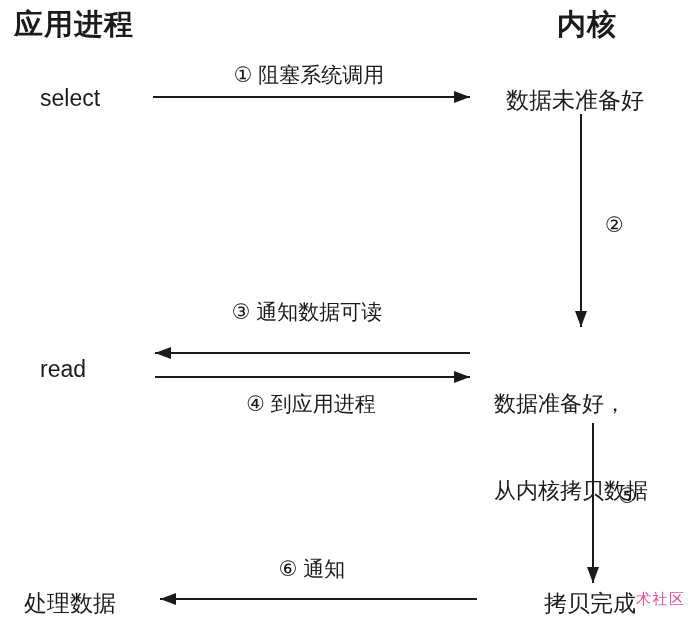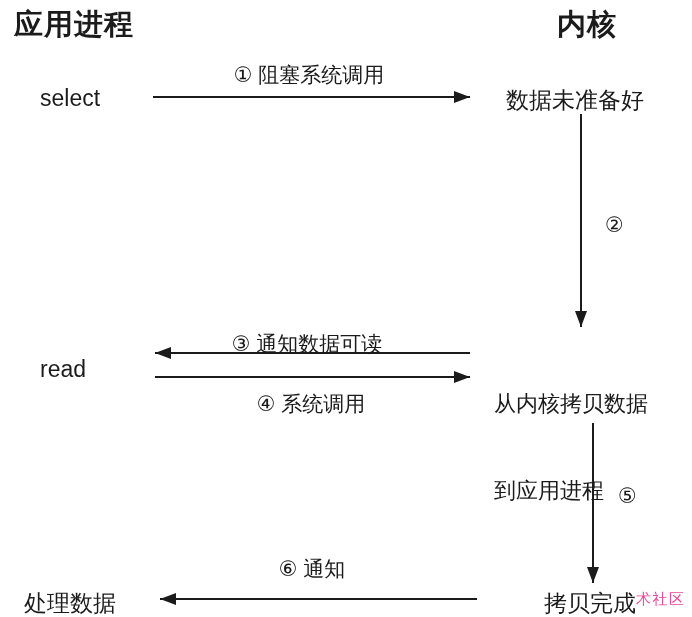--- a/index.html
+++ b/index.html
@@ -46,21 +46,21 @@
   .hdr-app     { left: 14px;  top: 5px; }
   .hdr-kernel  { left: 537px; top: 5px; margin-left: 20px; }
   .lbl-select  { left: 40px;  top: 85px;  width: 72px; }
   .lbl-read    { left: 40px;  top: 356px; width: 72px; }
   .lbl-process { left: 24px;  top: 588px; }
   .st-notready { left: 506px; top: 85px;  width: 154px; }
   .st-ready    { left: 494px; top: 331px; width: 176px; font-size: 22px; line-height: 29px; }
   .st-copied   { left: 544px; top: 588px; }
   .albl-1 { left: 209px; top: 61px;  width: 200px; }
   .albl-2 { left: 605px; top: 213px; }
-  .albl-3 { left: 207px; top: 330px; width: 200px; }
+  .albl-3 { left: 207px; top: 298px; width: 200px; }
   .albl-4 { left: 211px; top: 390px; width: 200px; }
   .albl-5 { left: 618px; top: 484px; }
   .albl-6 { left: 232px; top: 555px; width: 160px; }
   .watermark {
     left: 636px;
     top: 590px;
     font-size: 15px;
     color: #ec4899;
     letter-spacing: 1.5px;
   }
@@ -86,27 +86,27 @@
 
   <div class="t hdr hdr-app">应用进程</div>
   <div class="t hdr hdr-kernel">内核</div>
 
   <div class="t lbl center lbl-select">select</div>
   <div class="t lbl center lbl-read">read</div>
   <div class="t lbl lbl-process">处理数据</div>
 
   <div class="t lbl center st-notready">数据未准备好</div>
   <div class="t center st-ready">
+    <div>数据准备好，</div>
     <div>从内核拷贝数据</div>
-    <div>到应用进程</div>
   </div>
   <div class="t lbl st-copied">拷贝完成</div>
 
   <div class="t albl albl-1">① 阻塞系统调用</div>
   <div class="t albl albl-2">②</div>
   <div class="t albl albl-3">③ 通知数据可读</div>
-  <div class="t albl albl-4">④ 系统调用</div>
+  <div class="t albl albl-4">④ 到应用进程</div>
   <div class="t albl albl-5">⑤</div>
   <div class="t albl albl-6">⑥ 通知</div>
 
   <div class="t watermark">术社区</div>
 
 </div>
 
 </body></html>

